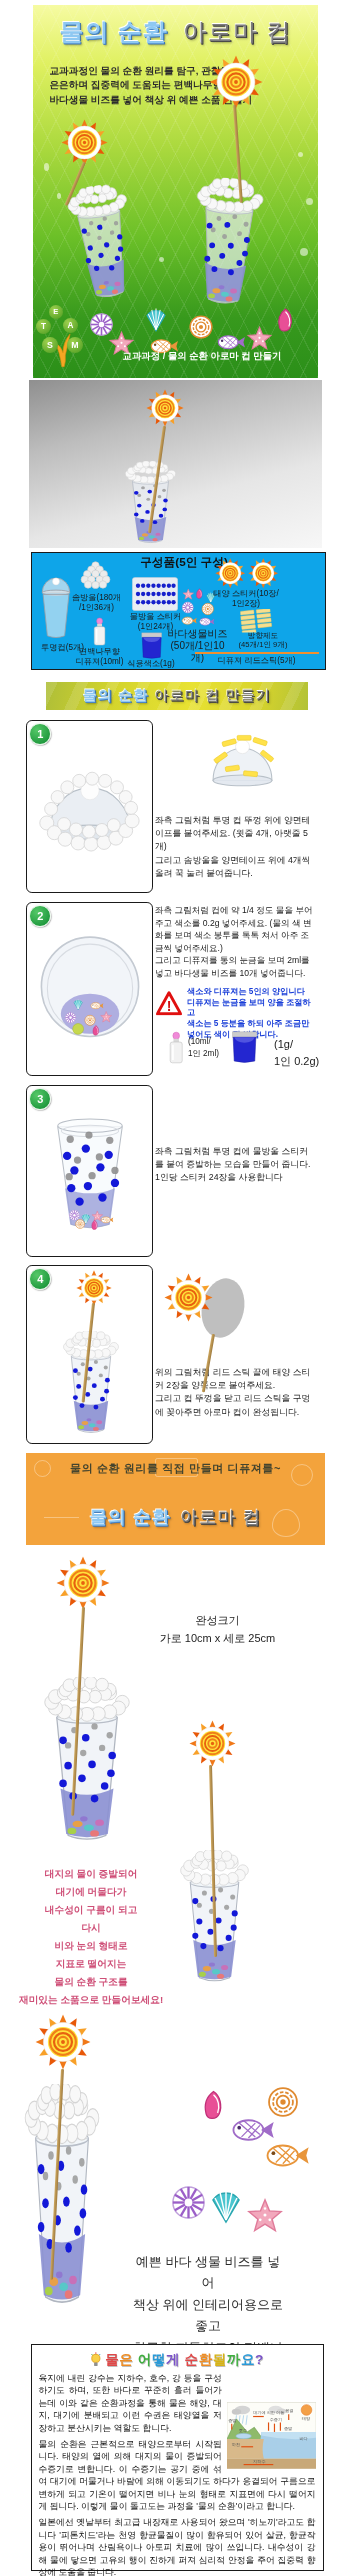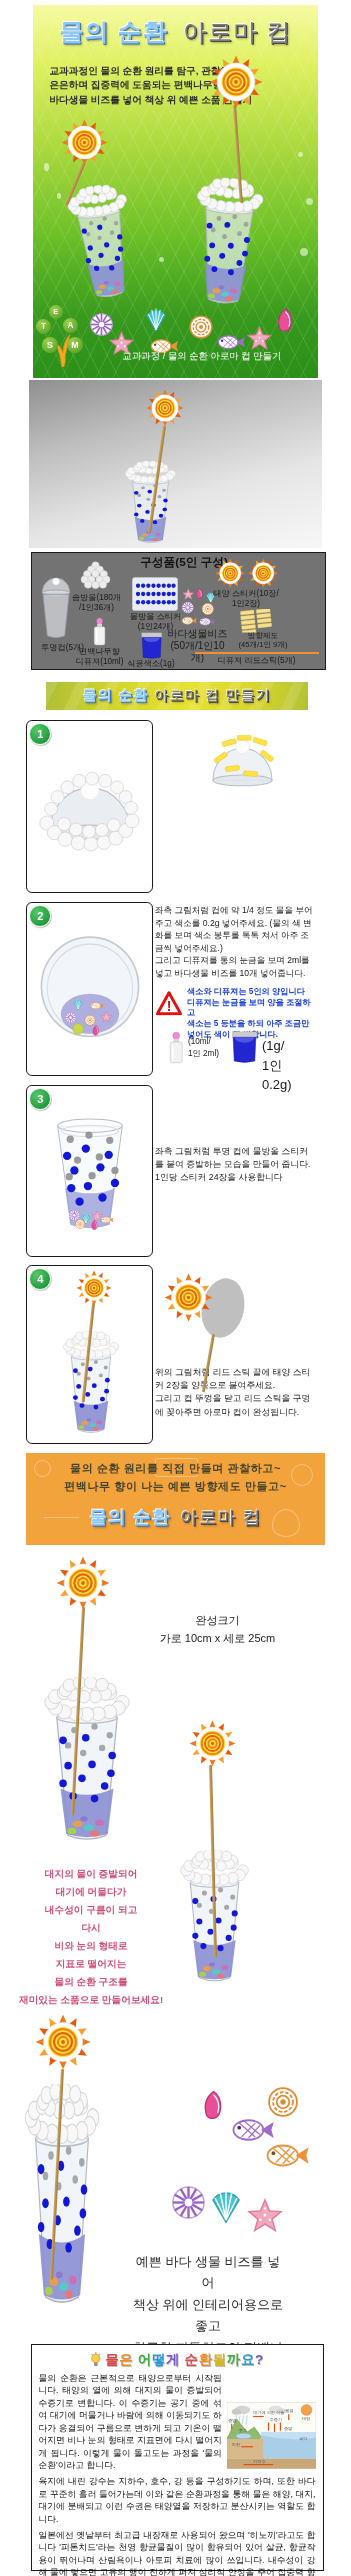--- a/index.html
+++ b/index.html
@@ -18,21 +18,21 @@
     background:
       repeating-linear-gradient(63deg,rgba(255,255,255,.09) 0 1.2px,rgba(255,255,255,0) 1.2px 15.2px),
       repeating-linear-gradient(-63deg,rgba(255,255,255,.09) 0 1.2px,rgba(255,255,255,0) 1.2px 15.2px),
       linear-gradient(180deg,#f6fba2 0%,#dff060 16%,#abd93e 38%,#6cc028 62%,#37991d 84%,#2b8f19 100%)}
   .sparkle{position:absolute;border-radius:50%;background:rgba(255,255,255,.55)}
   .stick{position:absolute;width:2.9px;border-radius:1.2px;z-index:6;
     background:linear-gradient(90deg,#cfa961,#9e7a3e);transform-origin:50% 0}
   
   #photo{left:29px;top:380px;width:293px;height:168px;
     background:linear-gradient(165deg,#8f8f8f 0%,#bdbdbd 30%,#e6e6e6 65%,#f7f7f7 100%)}
-  #components{left:30.5px;top:552px;width:293px;height:116px;background:#737373;border:1.2px solid #1a1a1a}
+  #components{left:30.5px;top:552px;width:293px;height:116px;background:#0ea5e9;border:1.2px solid #1a1a1a}
   .complabel{position:absolute;font-size:8.2px;line-height:1.22;color:#1a1a1a;text-align:center}
   #banner1{left:46px;top:682px;width:262px;height:28px;display:flex;align-items:center;justify-content:center;
     background:
       repeating-linear-gradient(115deg,rgba(255,255,255,.12) 0 10.6px,rgba(255,255,255,0) 10.6px 28px),
       linear-gradient(100deg,#aebe38 0%,#d3d42c 25%,#e8e232 55%,#d8d42c 80%,#b2c236 100%)}
   .step{position:absolute;left:26px;width:299px}
   .stepbox{position:absolute;left:0;top:0;width:125px;border:1.8px solid #1a1a1a;border-radius:5.9px;background:#fff;
     display:flex;align-items:center;justify-content:center}
   .badge{position:absolute;top:2.3px;left:2.3px;width:20px;height:20px;border-radius:50%;z-index:9;
     background:radial-gradient(circle at 35% 30%,#55c868,#0e8a30);color:#fff;font-weight:bold;font-size:11px;
@@ -512,21 +512,21 @@
     <svg class="abs" style="left:15.2px;top:16.4px;width:26px;height:47px" viewBox="0 0 44 80">
       <path d="M20 78 Q16 50 8 36 Q20 44 22 54 Q22 36 34 22 Q30 42 26 58 Q27 70 24 78 Z" fill="#f5a623" stroke="#d88a10"></path>
     </svg>
     <div class="abs c" style="left:14px;top:0;width:14px;height:14px;border-radius:50%;background:radial-gradient(circle at 35% 30%,#9ed04e,#4a9a20);color:#fff;font-weight:bold;font-size:7.6px;line-height:14px">E</div>
     <div class="abs c" style="left:1.2px;top:14px;width:15.2px;height:15.2px;border-radius:50%;background:radial-gradient(circle at 35% 30%,#9ed04e,#4a9a20);color:#fff;font-weight:bold;font-size:8.2px;line-height:15.2px">T</div>
     <div class="abs c" style="left:28px;top:13px;width:15.2px;height:15.2px;border-radius:50%;background:radial-gradient(circle at 35% 30%,#9ed04e,#4a9a20);color:#fff;font-weight:bold;font-size:8.2px;line-height:15.2px">A</div>
     <div class="abs c" style="left:7px;top:32px;width:16.4px;height:16.4px;border-radius:50%;background:radial-gradient(circle at 35% 30%,#9ed04e,#4a9a20);color:#fff;font-weight:bold;font-size:8.8px;line-height:16.4px">S</div>
     <div class="abs c" style="left:32px;top:32px;width:16.4px;height:16.4px;border-radius:50%;background:radial-gradient(circle at 35% 30%,#9ed04e,#4a9a20);color:#fff;font-weight:bold;font-size:8.8px;line-height:16.4px">M</div>
   </div>
 
-  <div class="abs c" style="left:53px;top:345px;width:232px;font-size:9.4px;font-weight:normal;color:#fff;z-index:8">교과과정 / 물의 순환 아로마 컵 만들기</div>
+  <div class="abs c" style="left:53px;top:345px;width:232px;font-size:9.4px;font-weight:bold;color:#fff;z-index:8">교과과정 / 물의 순환 아로마 컵 만들기</div>
 </div>
 
 <div id="photo" class="abs">
   <div class="stick" style="left:134px;top:46px;height:108px;transform:rotate(8deg)"></div>
   <svg class="abs" style="left:117px;top:9.4px;width:38px;height:38px" viewBox="0 0 100 100">
       <use href="#sun"></use>
     </svg>
   <svg class="abs" style="left:84px;top:81px;width:75px;height:86px" viewBox="0 0 200 270" preserveAspectRatio="none">
       <use href="#cup-plain"></use>
     </svg>
@@ -596,20 +596,22 @@
 <div class="step" style="top:720px;height:171px">
   <div class="stepbox" style="height:171px">
     <div class="badge">1</div>
     <svg style="width:108px;height:95px" viewBox="0 0 200 175">
         <use href="#dome-pompom"></use>
       </svg>
   </div>
   <svg class="abs" style="left:179px;top:3.5px;width:75px;height:70px" viewBox="0 0 140 130">
       <use href="#dome-tape"></use>
     </svg>
+  <div class="steptext" style="left:129px;top:94px;width:158px">좌측 그림처럼 투명 컵 뚜껑 위에 양면테이프를 붙여주세요. (윗줄 4개, 아랫줄 5개)
+그리고 솜방울을 양면테이프 위에 4개씩 올려 꾹 눌러 붙여줍니다.</div>
 </div>
 
 <div class="step" style="top:902px;height:172px">
   <div class="stepbox" style="height:172px">
     <div class="badge">2</div>
     <svg style="width:108px;height:115px" viewBox="0 0 200 210">
         <use href="#cup-topview"></use>
       </svg>
   </div>
   <div class="steptext" style="left:129px;top:2.3px;width:159px;font-size:8.6px;line-height:1.45">좌측 그림처럼 컵에 약 1/4 정도 물을 부어주고 색소를 0.2g 넣어주세요. (물의 색 변화를 보며 색소 봉투를 톡톡 쳐서 아주 조금씩 넣어주세요.)
@@ -622,21 +624,21 @@
 색소는 5 등분을 하되 아주 조금만
 넣어도 색이 잘 변합니다.</div>
   <svg class="abs" style="left:142px;top:128px;width:16.4px;height:35px" viewBox="0 0 30 60">
       <use href="#bottle"></use>
     </svg>
   <div class="steptext" style="left:162px;top:134px;width:47px;font-size:8.2px">(10ml/
 1인 2ml)</div>
   <svg class="abs" style="left:205px;top:128px;width:27px;height:34px" viewBox="0 0 50 60">
       <use href="#pouch"></use>
     </svg>
-  <div class="steptext" style="left:236px;top:134px;width:53px;font-size:13px">(1g/
+  <div class="steptext" style="left:248px;top:134px;width:53px;font-size:11px">(1g/
 1인 0.2g)</div>
 </div>
 
 <div class="step" style="top:1085px;height:170px">
   <div class="stepbox" style="height:170px">
     <div class="badge">3</div>
     <svg style="width:104px;height:125px" viewBox="0 0 200 240">
         <use href="#cup-dots"></use>
       </svg>
   </div>
@@ -664,22 +666,21 @@
   <div class="steptext" style="left:129px;top:101px;width:159px">위의 그림처럼 리드 스틱 끝에 태양 스티커 2장을 양쪽으로 붙여주세요.
 그리고 컵 뚜껑을 닫고 리드 스틱을 구멍에 꽂아주면 아로마 컵이 완성됩니다.</div>
 </div>
 
 <div id="banner2" class="abs">
   <div class="doodle" style="left:8.2px;top:7px;width:15.2px;height:15.2px;border-radius:50%"></div>
   <div class="doodle" style="left:265px;top:10.6px;width:20px;height:20px;border-radius:50%"></div>
   <div class="doodle" style="left:17.6px;top:64px;width:35px;height:0;border-width:0 0 1.2px 0"></div>
   <div class="doodle" style="left:246px;top:56px;width:26px;height:26px;border-radius:50% 50% 50% 50%/60% 60% 40% 40%"></div>
   <div class="doodle" style="left:129px;top:4.7px;width:41px;height:17.6px;border-radius:2.3px"></div>
-  <div class="abs c" style="left:0;top:8.2px;width:100%;font-size:11px;font-weight:bold;color:#44442e;letter-spacing:0.6px">물의 순환 원리를 직접 만들며 관찰하고~</div>
-  <div class="abs c" style="left:0;top:26px;width:100%;font-size:11px;font-weight:bold;color:#44442e;letter-spacing:0.6px">편백나무 향이 나는 예쁜 방향제도 만들고~</div>
+  <div class="abs c" style="left:0;top:8.2px;width:100%;font-size:11px;font-weight:bold;color:#44442e;letter-spacing:0.6px">물의 순환 원리를 직접 만들며 디퓨져를~</div>
   <div class="abs c" style="left:0;top:52px;width:100%">
     <span class="t3d-b" style="font-size:17.6px">물의 순환</span>
     <span class="t3d-g" style="font-size:17.6px;margin-left:7px">아로마 컵</span>
   </div>
 </div>
 
 <div id="gallery" class="abs">
   <div class="abs c" style="left:147px;top:67px;width:141px">
     <div class="sizeline">완성크기</div>
     <div class="sizeline">가로 10cm x 세로 25cm</div>
@@ -789,18 +790,18 @@
         <text x="126" y="30">태양</text>
         <text x="72" y="32">수증기</text>
         <text x="2" y="34">증발</text>
         <text x="96" y="46">증발</text>
         <text x="20" y="50">호수</text>
         <text x="8" y="73">하천</text>
         <text x="122" y="64">바다</text>
         <text x="44" y="103">지하수</text>
       </g>
     </svg>
+    <p>육지에 내린 강수는 지하수, 호수, 강 등을 구성하기도 하며, 또한 바다로 꾸준히 흘러 들어가는데 이와 같은 순환과정을 통해 물은 해양, 대지, 대기에 분배되고 이런 수권은 태양열을 저장하고 분산시키는 역할도 합니다.</p>
     <p>물의 순환은 근본적으로 태양으로부터 시작됩니다. 태양의 열에 의해 대지의 물이 증발되어 수증기로 변합니다. 이 수증기는 공기 중에 섞여 대기에 머물거나 바람에 의해 이동되기도 하다가 응결되어 구름으로 변하게 되고 기온이 떨어지면 비나 눈의 형태로 지표면에 다시 떨어지게 됩니다. 이렇게 물이 돌고도는 과정을 '물의 순환'이라고 합니다.</p>
-    <p>육지에 내린 강수는 지하수, 호수, 강 등을 구성하기도 하며, 또한 바다로 꾸준히 흘러 들어가는데 이와 같은 순환과정을 통해 물은 해양, 대지, 대기에 분배되고 이런 수권은 태양열을 저장하고 분산시키는 역할도 합니다.</p>
   </div>
   <p>일본에선 옛날부터 최고급 내장재로 사용되어 왔으며 '히노끼'라고도 합니다 '피톤치드'라는 천영 항균물질이 많이 함유되어 있어 살균, 항균작용이 뛰어나며 산림욕이나 아토피 치료에 많이 쓰입니다. 내수성이 강해 물에 닿으면 고유의 행이 진하게 퍼져 심리적 안정을 주어 집중력 향상에 도움을 줍니다.</p>
 </div>
 
 
 </body></html>

